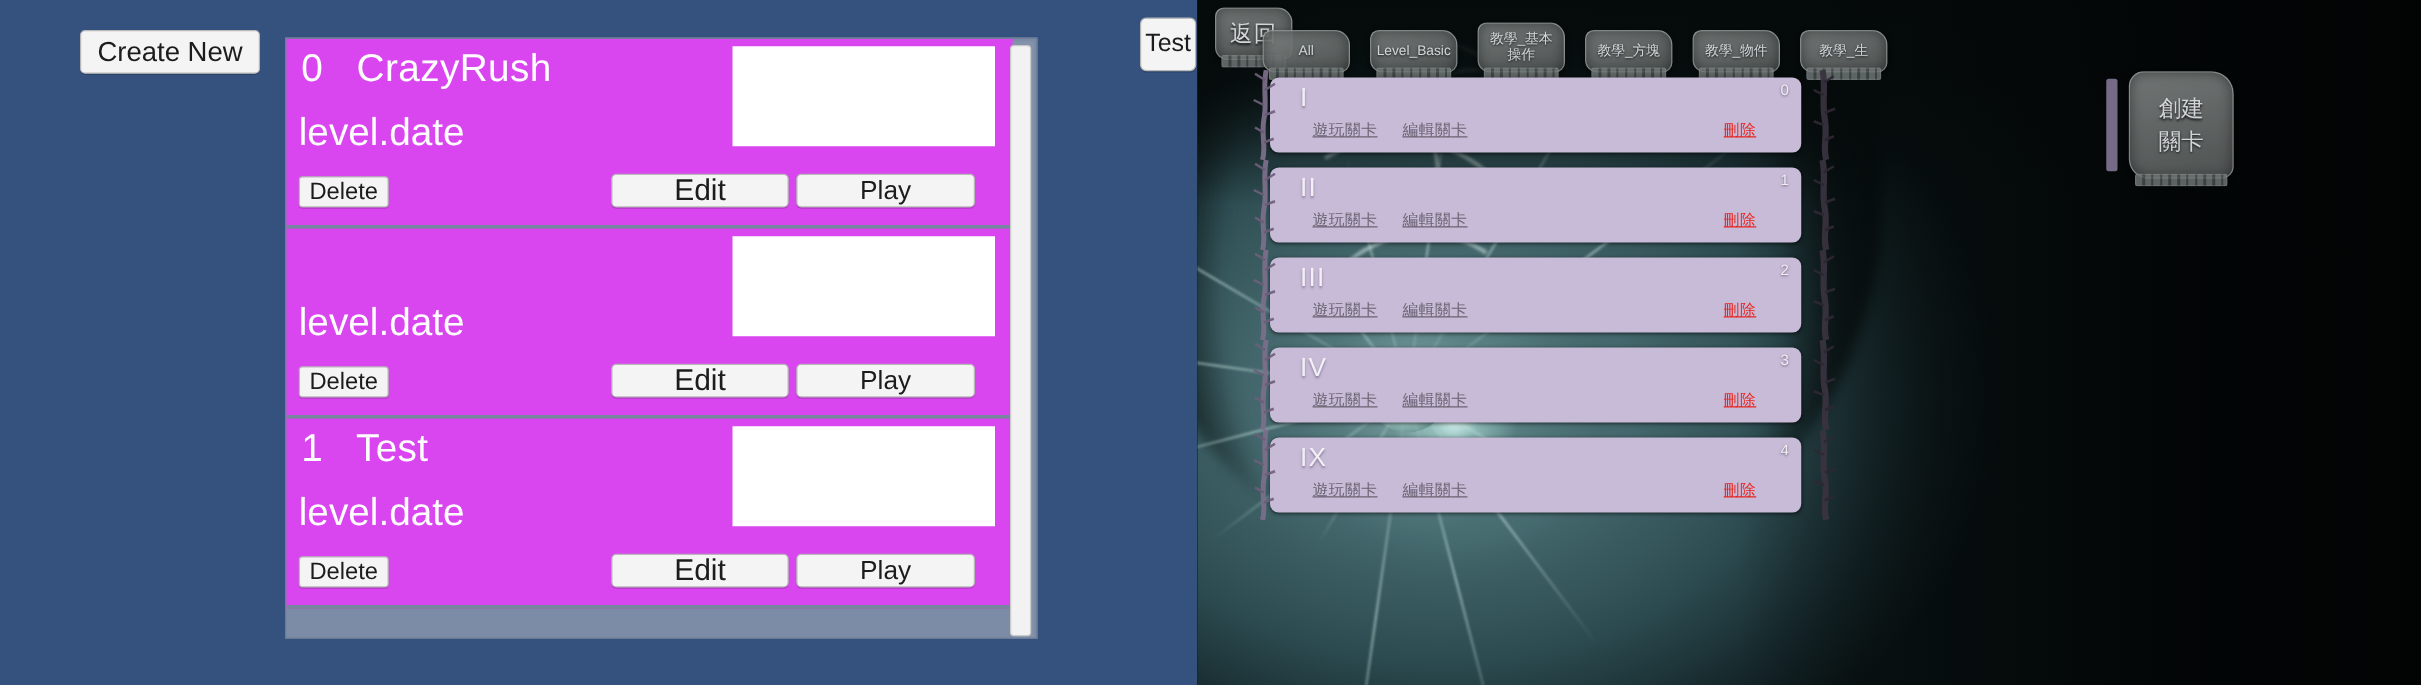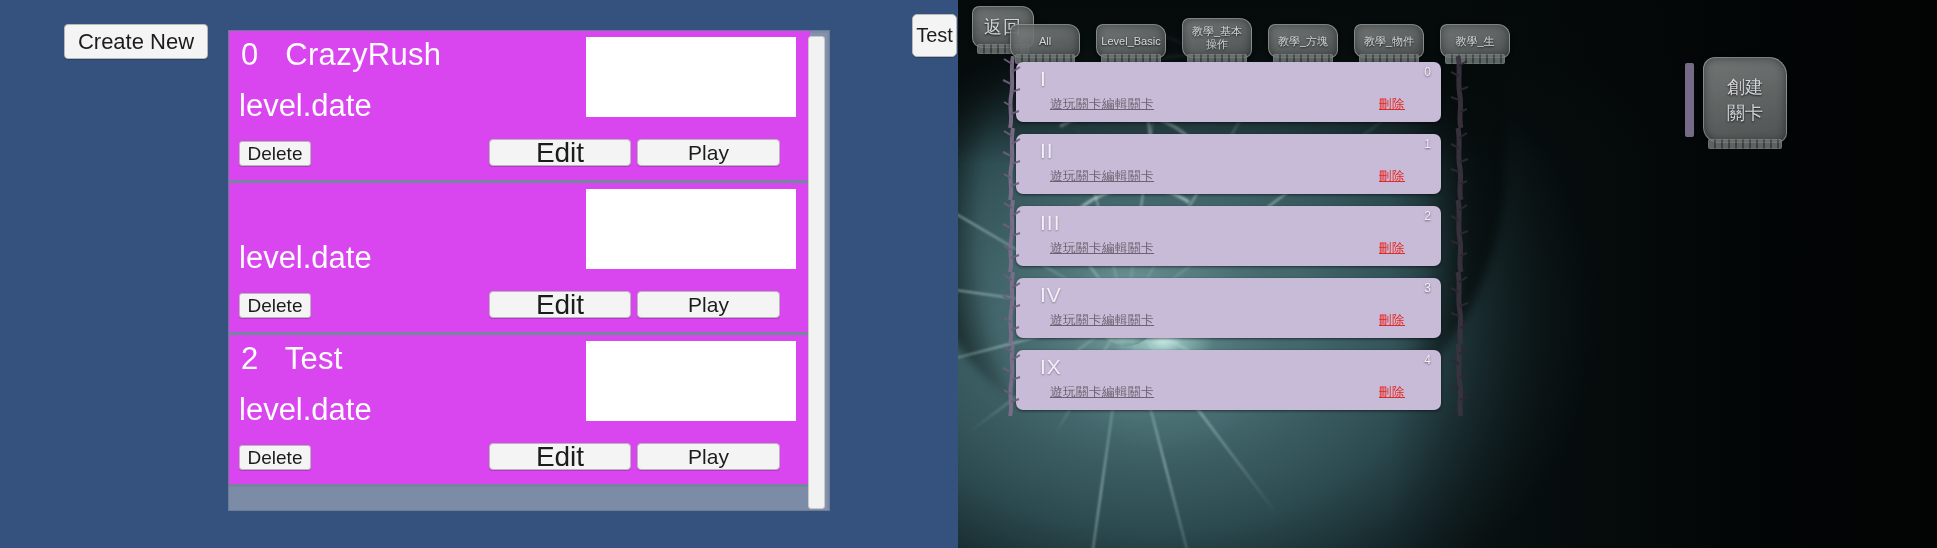--- a/index.html
+++ b/index.html
@@ -78,21 +78,21 @@
     position: absolute; left: 10px; top: 110px;
     width: 72px; height: 25px;
     padding: 0; line-height: 23px;
     font-size: 19px;
     border-radius: 3px;
   }
   .level-card .lv-edit {
     position: absolute; left: 260px; top: 108px;
     width: 142px; height: 27px;
     padding: 0; line-height: 25px;
-    font-size: 28px;
+    font-size: 24px;
   }
   .level-card .lv-play {
     position: absolute; left: 408px; top: 108px;
     width: 143px; height: 27px;
     padding: 0; line-height: 25px;
     font-size: 21px;
   }
 
   #left-scroll-track {
     position: absolute; right: 2px; top: 2px;
@@ -236,21 +236,21 @@
     text-shadow: 0 1px 2px rgba(90,80,110,.6);
   }
   .game-row .gr-index {
     position: absolute; right: 10px; top: 3px;
     color: #efeff3;
     font-size: 12px;
     text-shadow: 0 1px 2px rgba(60,50,80,.7);
   }
   .gr-actions {
     position: absolute; left: 34px; top: 34px;
-    display: flex; 
+    display: flex; gap: 20px;
   }
   .gr-link {
     color: #6a6472;
     font-size: 12.5px;
     text-decoration: underline;
     cursor: pointer;
     letter-spacing: .5px;
   }
   .gr-delete {
     position: absolute; right: 36px; top: 34px;
@@ -309,21 +309,21 @@
               <button class="unity-btn lv-play">Play</button>
             </div>
             <div class="level-card">
               <div class="lv-date">level.date</div>
               <div class="lv-thumb"></div>
               <button class="unity-btn lv-delete">Delete</button>
               <button class="unity-btn lv-edit">Edit</button>
               <button class="unity-btn lv-play">Play</button>
             </div>
             <div class="level-card">
-              <div class="lv-title">2   Test</div>
+              <div class="lv-title">1   Test</div>
               <div class="lv-date">level.date</div>
               <div class="lv-thumb"></div>
               <button class="unity-btn lv-delete">Delete</button>
               <button class="unity-btn lv-edit">Edit</button>
               <button class="unity-btn lv-play">Play</button>
             </div>
           </div>
       </div>
       <div id="left-scroll-track">
         <div id="left-scroll-thumb"></div>

